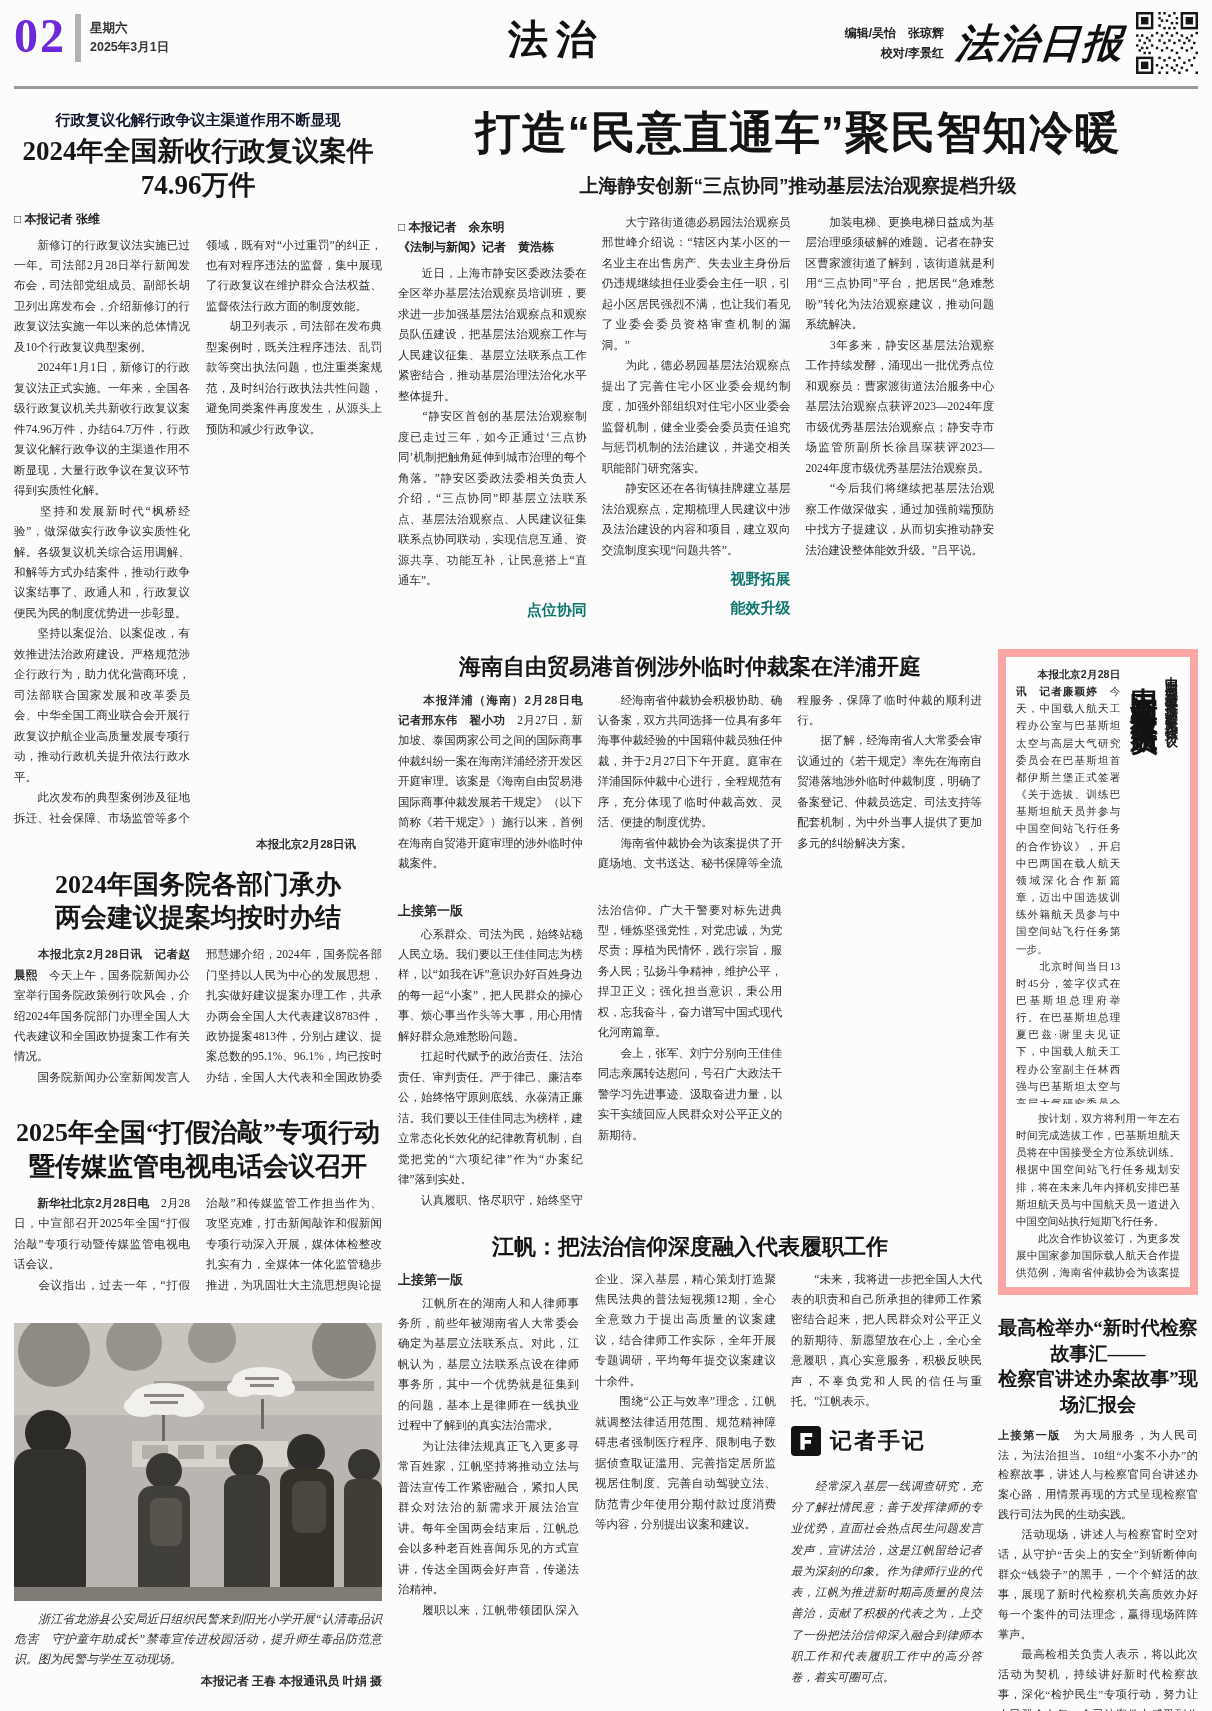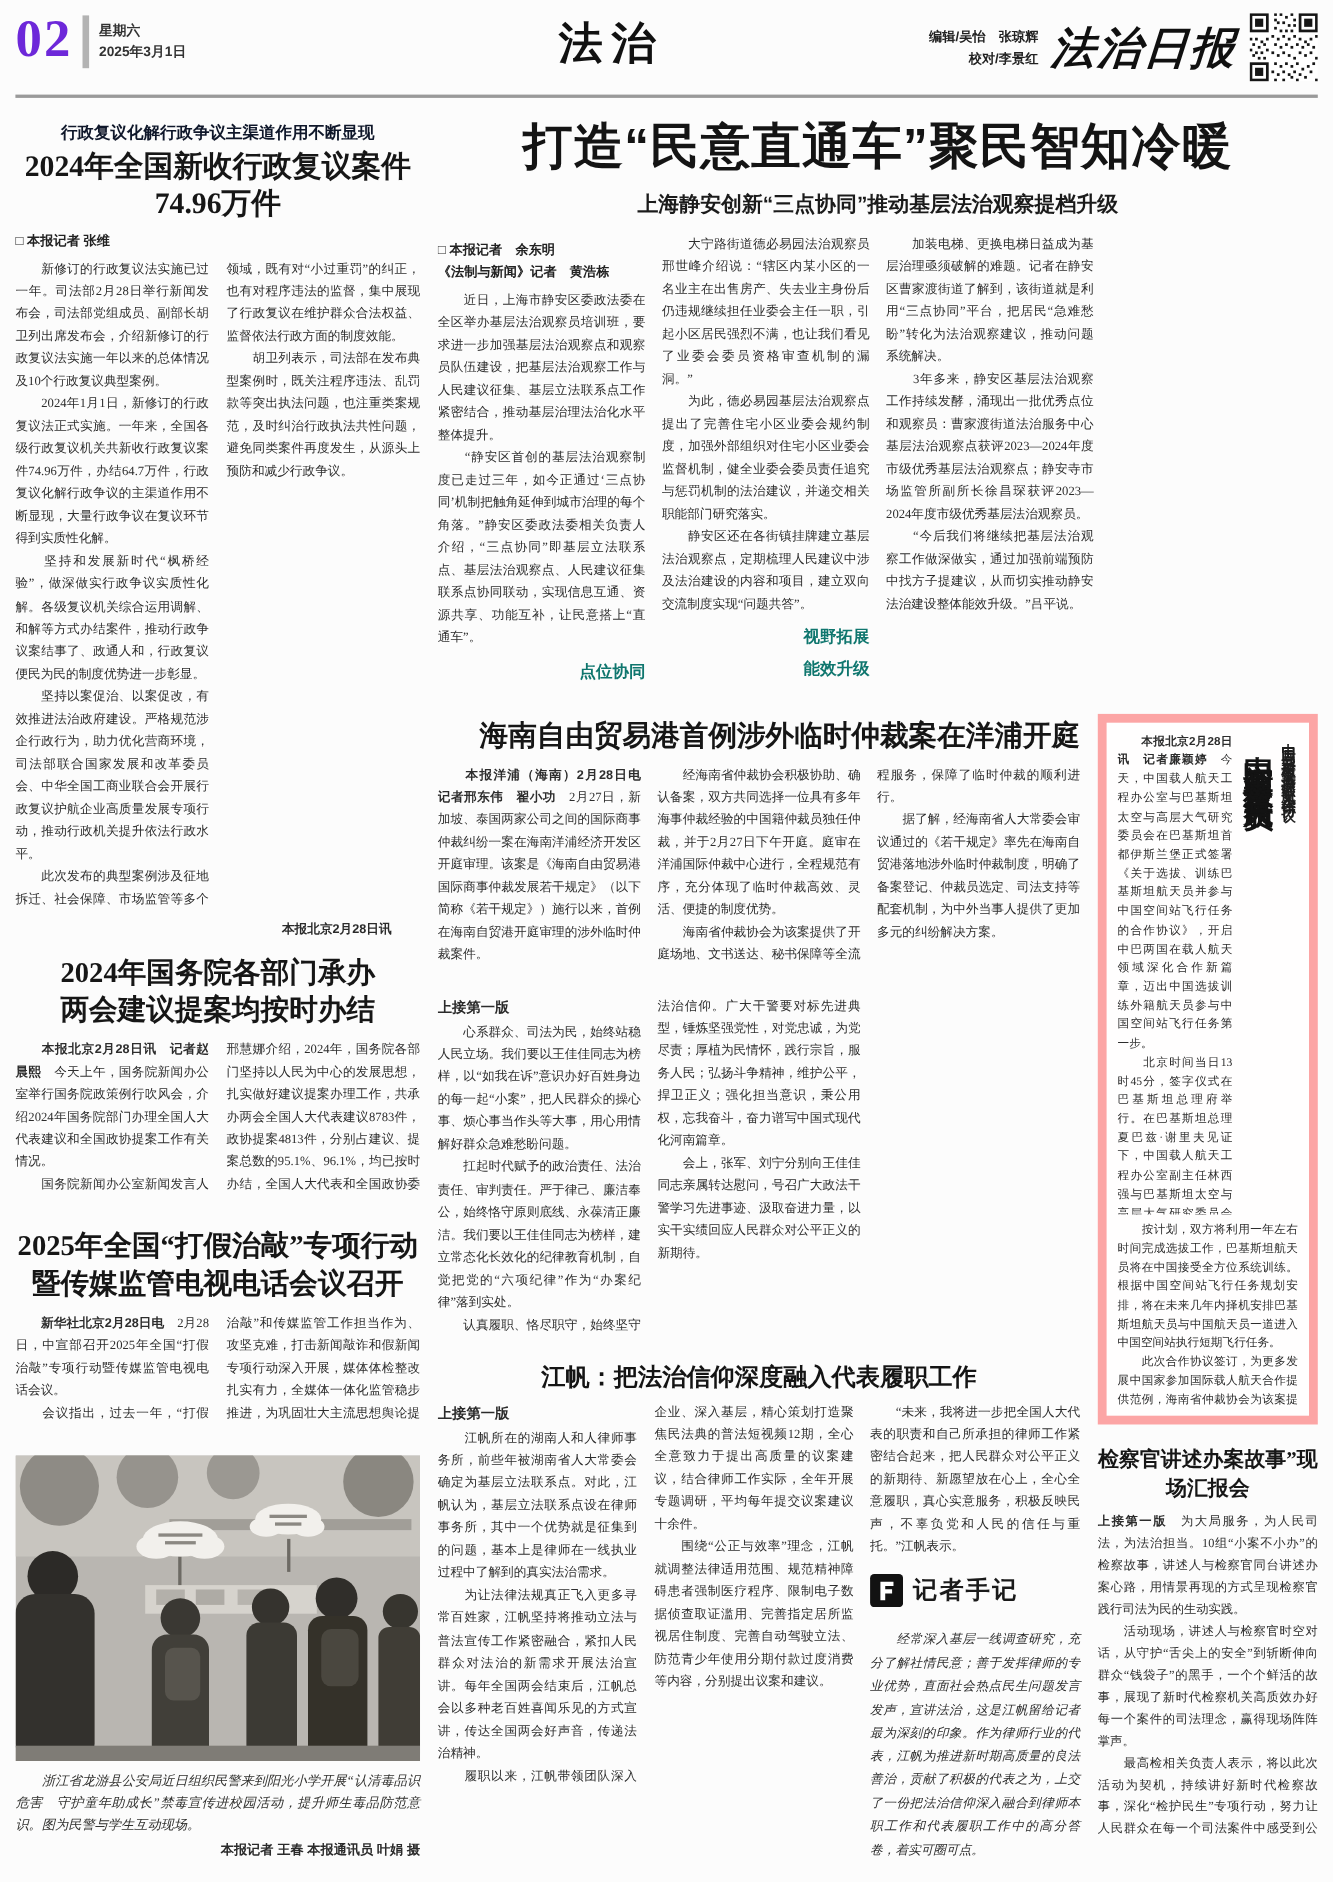--- a/index.html
+++ b/index.html
@@ -48,21 +48,21 @@
   .caption { font-size:12px; font-style:italic; line-height:1.7; text-align:justify; margin-top:8px; white-space:pre-line; color:#30302e; }
   .credit { font-family:"Liberation Sans", sans-serif; font-weight:700; font-size:12px; text-align:right; margin-top:3px; }
   
   .main-headline { font-family:"Liberation Sans", sans-serif; font-weight:900; font-size:45px; letter-spacing:1px; text-align:center; color:#141414; margin-top:2px; }
   .main-subtitle { font-family:"Liberation Sans", sans-serif; font-weight:700; font-size:19px; text-align:center; margin:10px 0 13px; color:#1b1b1b; }
   .main-body { height:425px; }
   
   .lower { display:flex; gap:16px; margin-top:8px; }
   .mid { width:584px; flex:none; }
   .rcol { flex:1; min-width:0; }
-  .hn-headline { font-size:26px; line-height:1.25; margin:8px 0 9px;text-align:right; }
+  .hn-headline { font-size:22px; line-height:1.25; margin:8px 0 9px; }
   .hn-body { height:200px; }
   .cont-body { height:318px; }
   .jf-headline { font-family:"Liberation Sans", sans-serif; font-weight:900; font-size:22px; text-align:center; margin:14px 0 7px; color:#141414; }
   .jf-row { display:flex; gap:15px; }
   .jf-left { width:378px; flex:none; height:358px; }
   .jf-right { flex:1; min-width:0; }
   .jf-right .body { font-size:11.5px; }
   .note-head { display:flex; align-items:center; gap:9px; margin:14px 0 20px; }
   .note-title { font-family:"Liberation Sans", sans-serif; font-weight:900; font-size:22px; color:#1a1a1a; letter-spacing:2px; }
   .note-body { font-style:italic; font-size:11.5px; line-height:1.85; }
@@ -361,20 +361,21 @@
 　　北京时间当日13时45分，签字仪式在巴基斯坦总理府举行。在巴基斯坦总理夏巴兹·谢里夫见证下，中国载人航天工程办公室副主任林西强与巴基斯坦太空与高层大气研究委员会主席穆罕默德·优素福·汗签署协议。此次协议的签署，标志着中国政府将首次为外国选拔训练航天员，中国空间站将迎来首位外籍航天员造访。</span></div>
               <div class="rb-vhead">中国空间站将迎来首位外籍航天员</div>
               <div class="rb-vkick">中国与巴基斯坦签署选拔训练航天员合作协议</div>
             </div>
             <div class="rb-bottom body">　　按计划，双方将利用一年左右时间完成选拔工作，巴基斯坦航天员将在中国接受全方位系统训练。根据中国空间站飞行任务规划安排，将在未来几年内择机安排巴基斯坦航天员与中国航天员一道进入中国空间站执行短期飞行任务。
 　　此次合作协议签订，为更多发展中国家参加国际载人航天合作提供范例，海南省仲裁协会为该案提供了开庭场地，共同在造福全人类的道路上书写新篇章。</div>
           </article>
 
           <article>
             <h2 class="hl-serif zg-headline">
+              <div>最高检举办“新时代检察故事汇——</div>
               <div>检察官讲述办案故事”现场汇报会</div>
             </h2>
             <div class="body zg-body"><span class="lead-b">上接第一版</span><span>　为大局服务，为人民司法，为法治担当。10组“小案不小办”的检察故事，讲述人与检察官同台讲述办案心路，用情景再现的方式呈现检察官践行司法为民的生动实践。
 　　活动现场，讲述人与检察官时空对话，从守护“舌尖上的安全”到斩断伸向群众“钱袋子”的黑手，一个个鲜活的故事，展现了新时代检察机关高质效办好每一个案件的司法理念，赢得现场阵阵掌声。
 　　最高检相关负责人表示，将以此次活动为契机，持续讲好新时代检察故事，深化“检护民生”专项行动，努力让人民群众在每一个司法案件中感受到公平正义。</span></div>
           </article>
 
         </div>
       </div>
 

